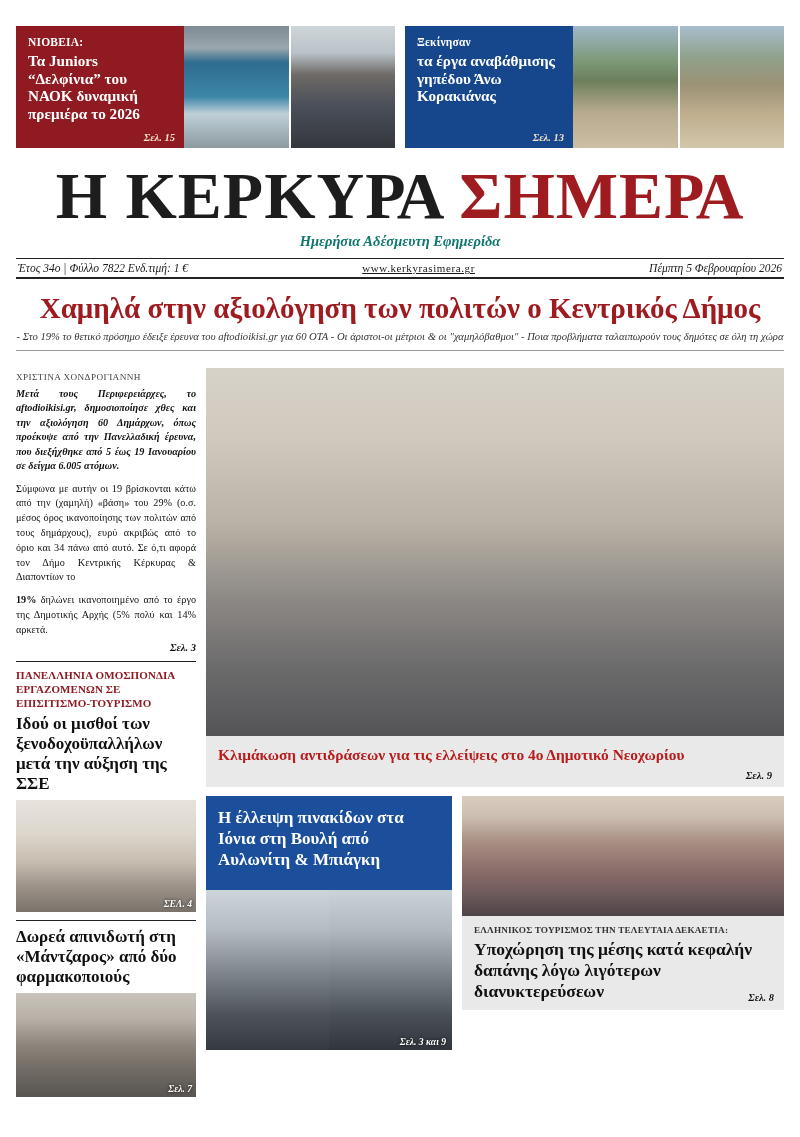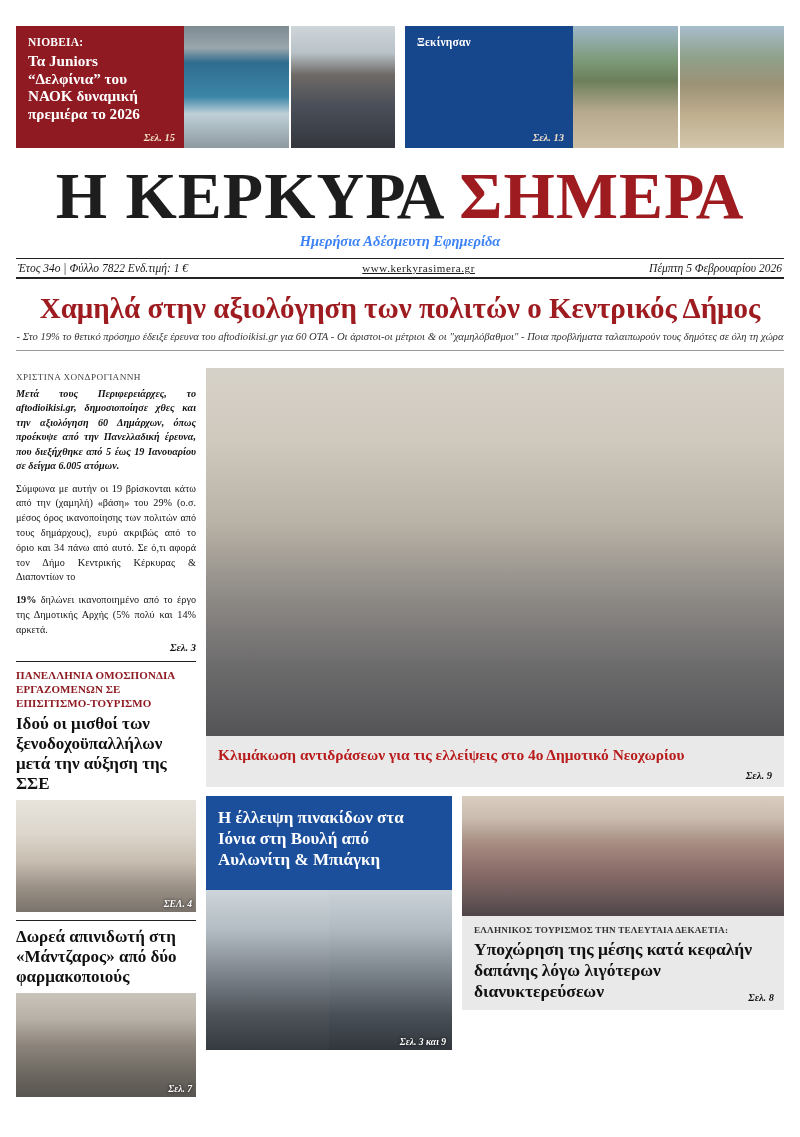--- a/index.html
+++ b/index.html
@@ -55,21 +55,21 @@
 
   
   .masthead { text-align: center; margin-top: 14px; }
   .masthead-title {
     font-family: "Liberation Serif", serif;
     font-size: 66px; font-weight: bold; letter-spacing: 1px; line-height: 1.02;
   }
   .masthead-title .kerkyra { color: #1d1d1d; }
   .masthead-title .simera { color: #9e1b20; margin-top: 32px; }
   .masthead-sub {
-    font-size: 14.5px; font-style: italic; font-weight: bold; margin-top: 4px; color: #3b82f6;
+    font-size: 14.5px; font-style: italic; font-weight: bold; margin-top: 4px; color: #0f766e;
   }
   .masthead-rule { height: 1px; background: #222; margin-top: 8px; }
   .masthead-meta {
     display: flex; align-items: center; justify-content: space-between;
     font-size: 11.5px; font-style: italic; padding: 3px 2px 3px 2px; color: #1a1a1a;
   }
   .masthead-meta .site { font-style: normal; font-size: 11px; letter-spacing: .6px; text-decoration: underline; }
   .masthead-rule2 { height: 2px; background: #222; }
 
   
@@ -161,20 +161,21 @@
       </div>
       <div class="teaser-imgs">
         <div class="ph img-pool"></div>
         <div class="ph img-team"></div>
       </div>
     </div>
 
     <div class="teaser teaser-b">
       <div class="teaser-text">
         <div class="teaser-kicker">Ξεκίνησαν</div>
+        <div class="teaser-head">τα έργα αναβάθμισης γηπέδου Άνω Κορακιάνας</div>
         <div class="teaser-page">Σελ. 13</div>
       </div>
       <div class="teaser-imgs">
         <div class="ph img-field"></div>
         <div class="ph img-works"></div>
       </div>
     </div>
 
   </div>
 

